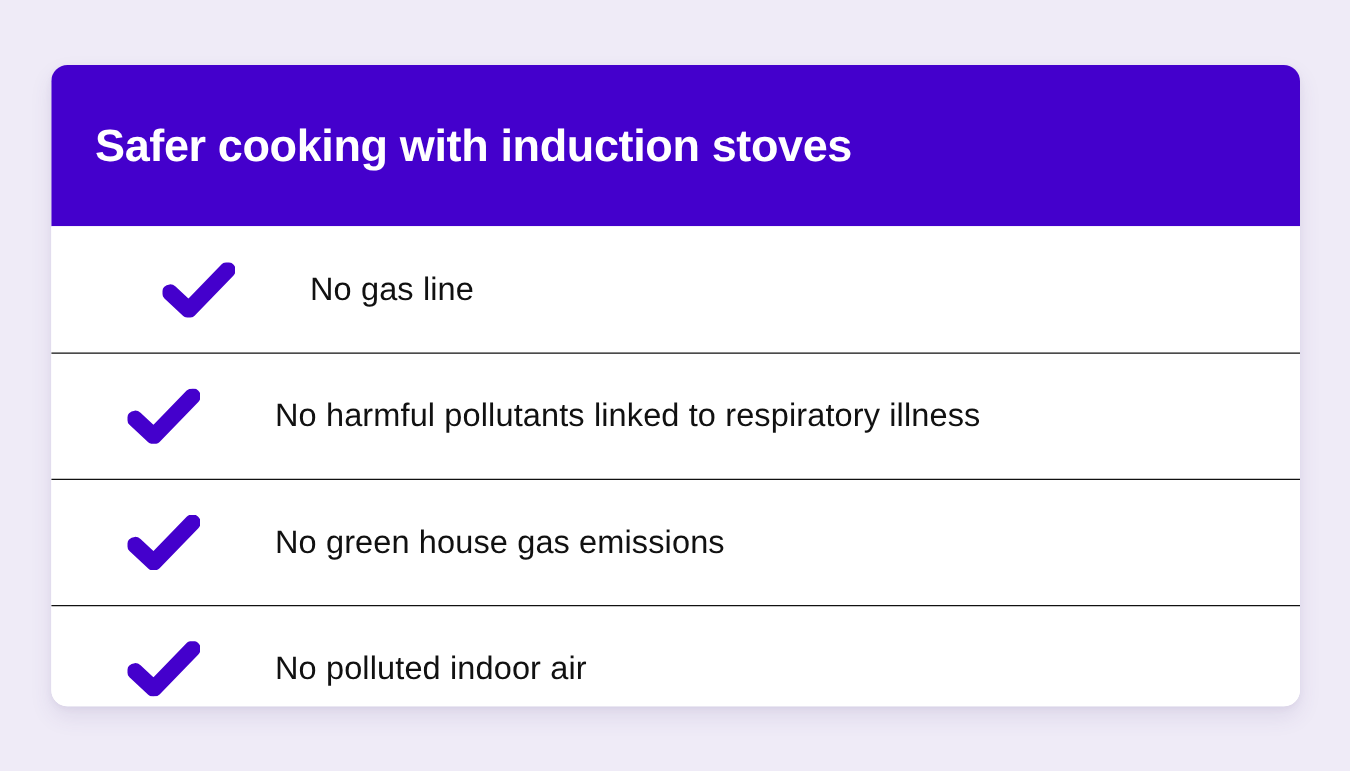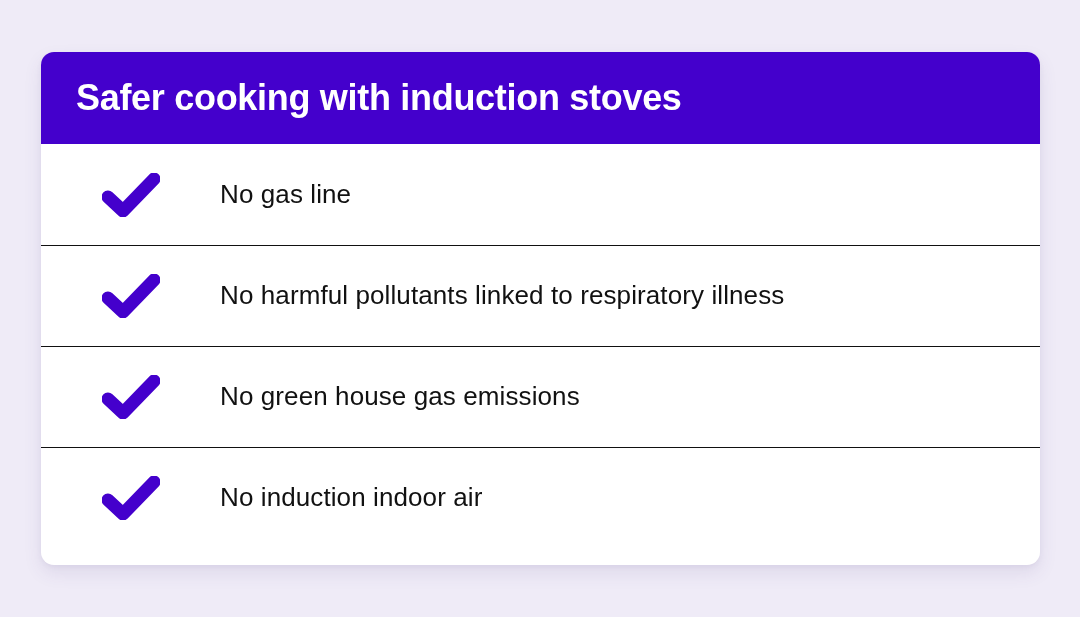--- a/index.html
+++ b/index.html
@@ -28,21 +28,21 @@
     height: 513px;
     background: #ffffff;
     border-radius: 13px;
     box-shadow: 0 8px 18px rgba(80, 60, 130, 0.10),
                 0 2px 5px rgba(80, 60, 130, 0.06);
     overflow: hidden;
     box-sizing: border-box;
   }
 
   .card-header {
-    height: 92px;
+    height: 129px;
     background: #4400cc;
     display: flex;
     align-items: center;
     box-sizing: border-box;
     padding: 0 35px;
   }
 
   .card-title {
     color: #ffffff;
     font-size: 36px;
@@ -60,20 +60,21 @@
   .row {
     height: 101px;
     display: flex;
     align-items: center;
     box-sizing: border-box;
     border-top: 1.5px solid #111111;
     background: #ffffff;
   }
   .row:first-child {
     border-top: none;
+    padding-left: 28px;
   }
 
   .check-cell {
     width: 179px;
     display: flex;
     align-items: center;
     justify-content: center;
     flex: 0 0 179px;
   }
 
@@ -130,18 +131,18 @@
         </div>
         <div class="row-label">No green house gas emissions</div>
       </div>
 
       <div class="row">
         <div class="check-cell">
           <svg class="check-icon" viewBox="0 0 58 44">
             <path d="M6 24 L21 38 L52 6" fill="none" stroke="#4400cc" stroke-width="13" stroke-linecap="round" stroke-linejoin="round"></path>
           </svg>
         </div>
-        <div class="row-label">No induction indoor air</div>
+        <div class="row-label">No polluted indoor air</div>
       </div>
 
     </div>
   </div>
 </div>
 
 </body></html>

